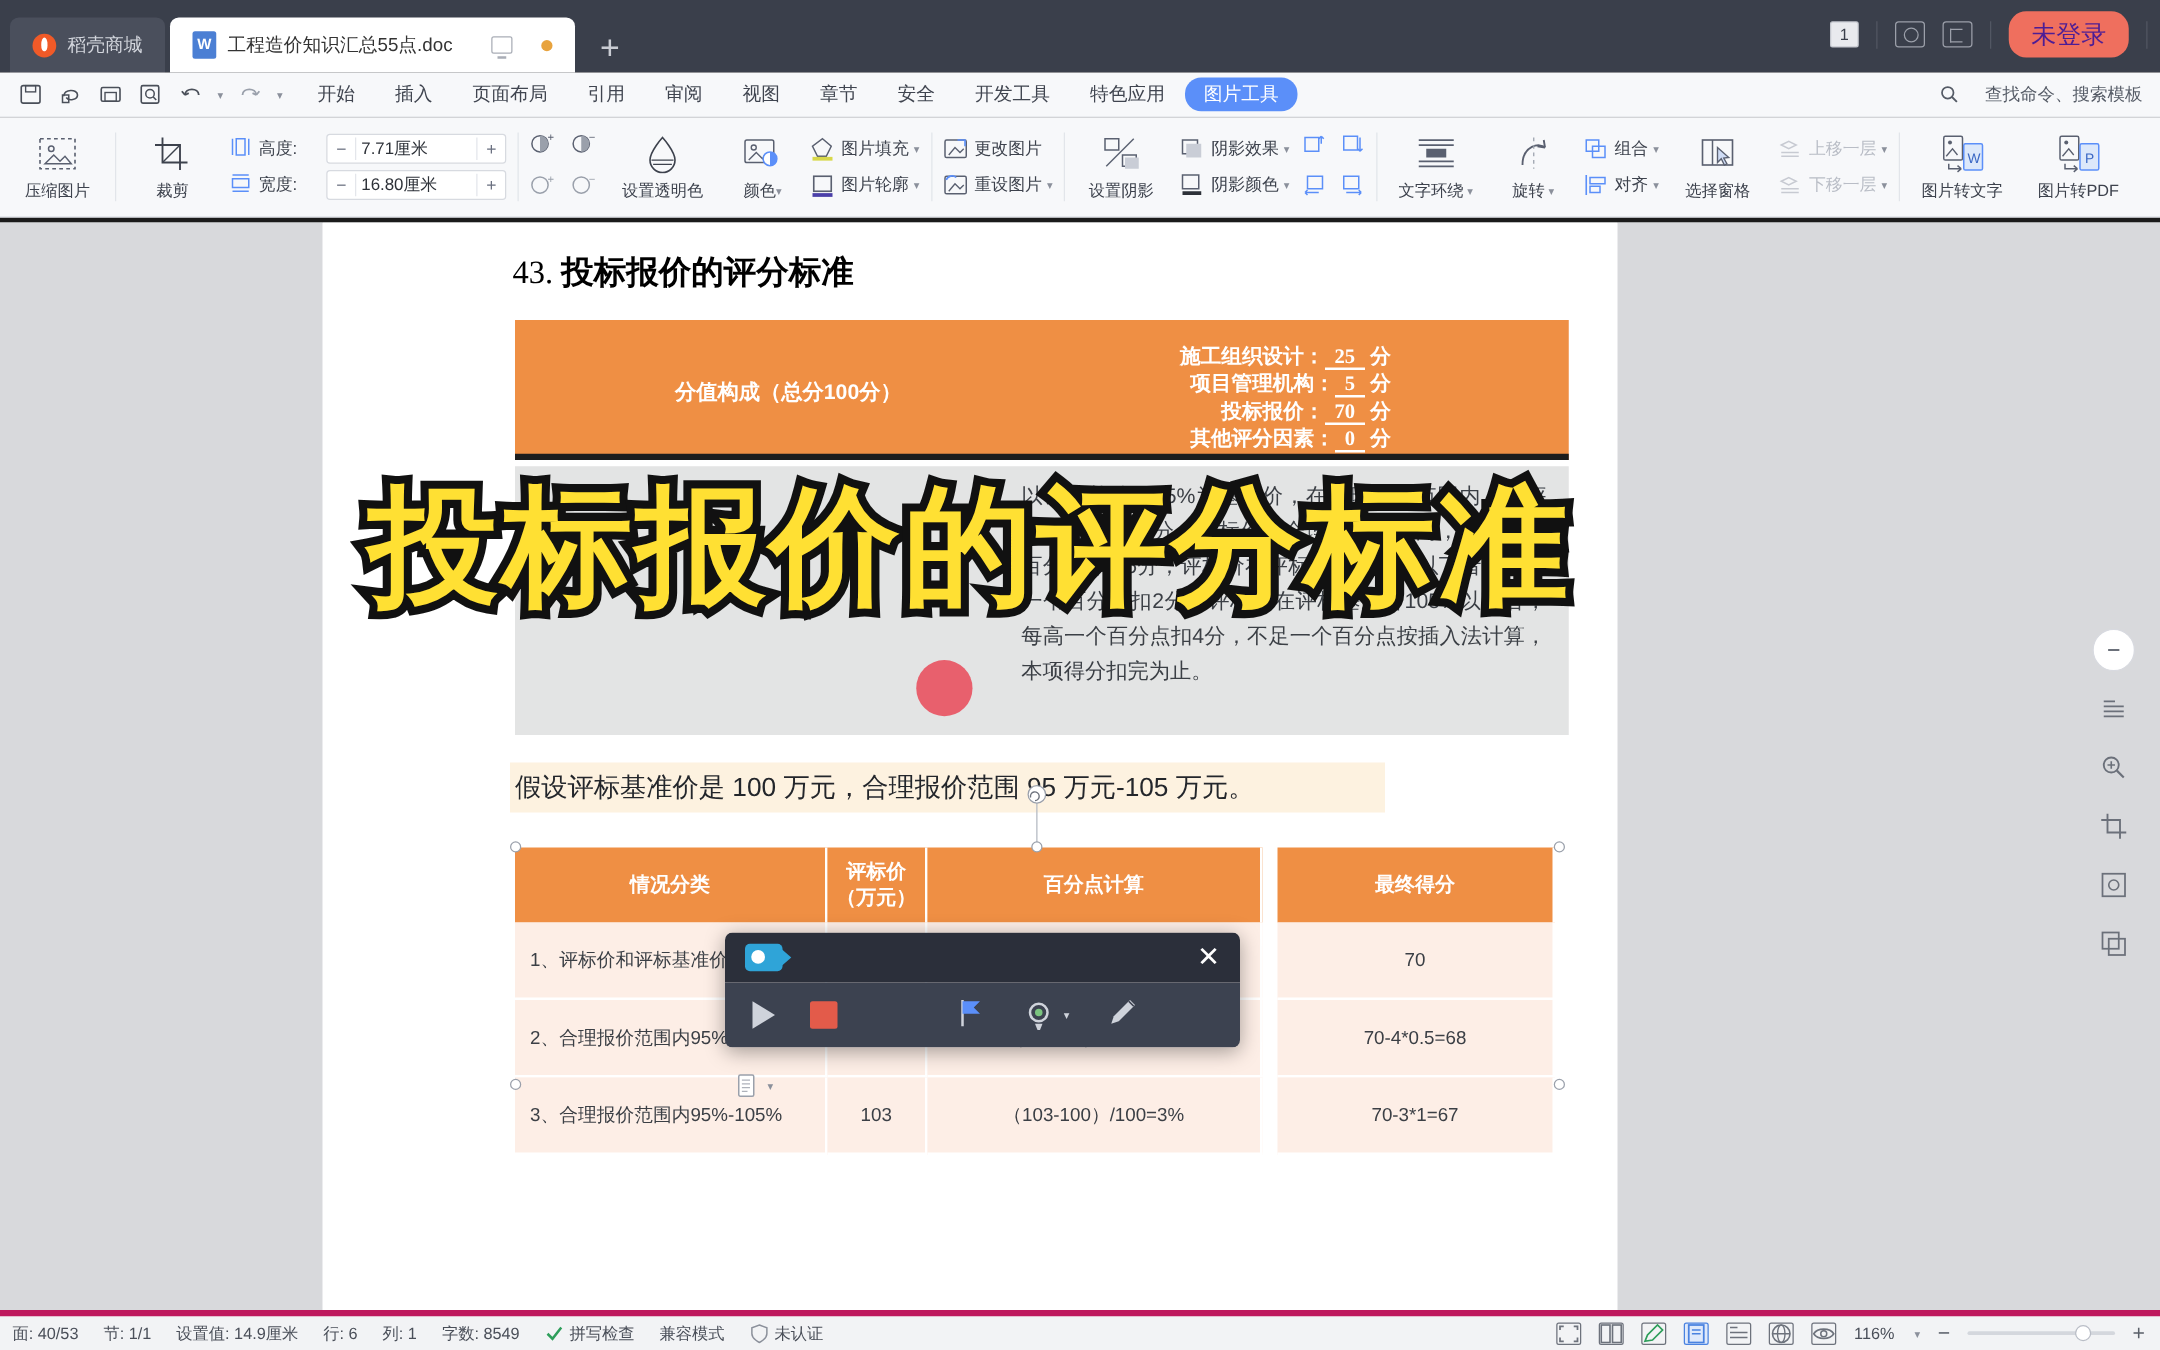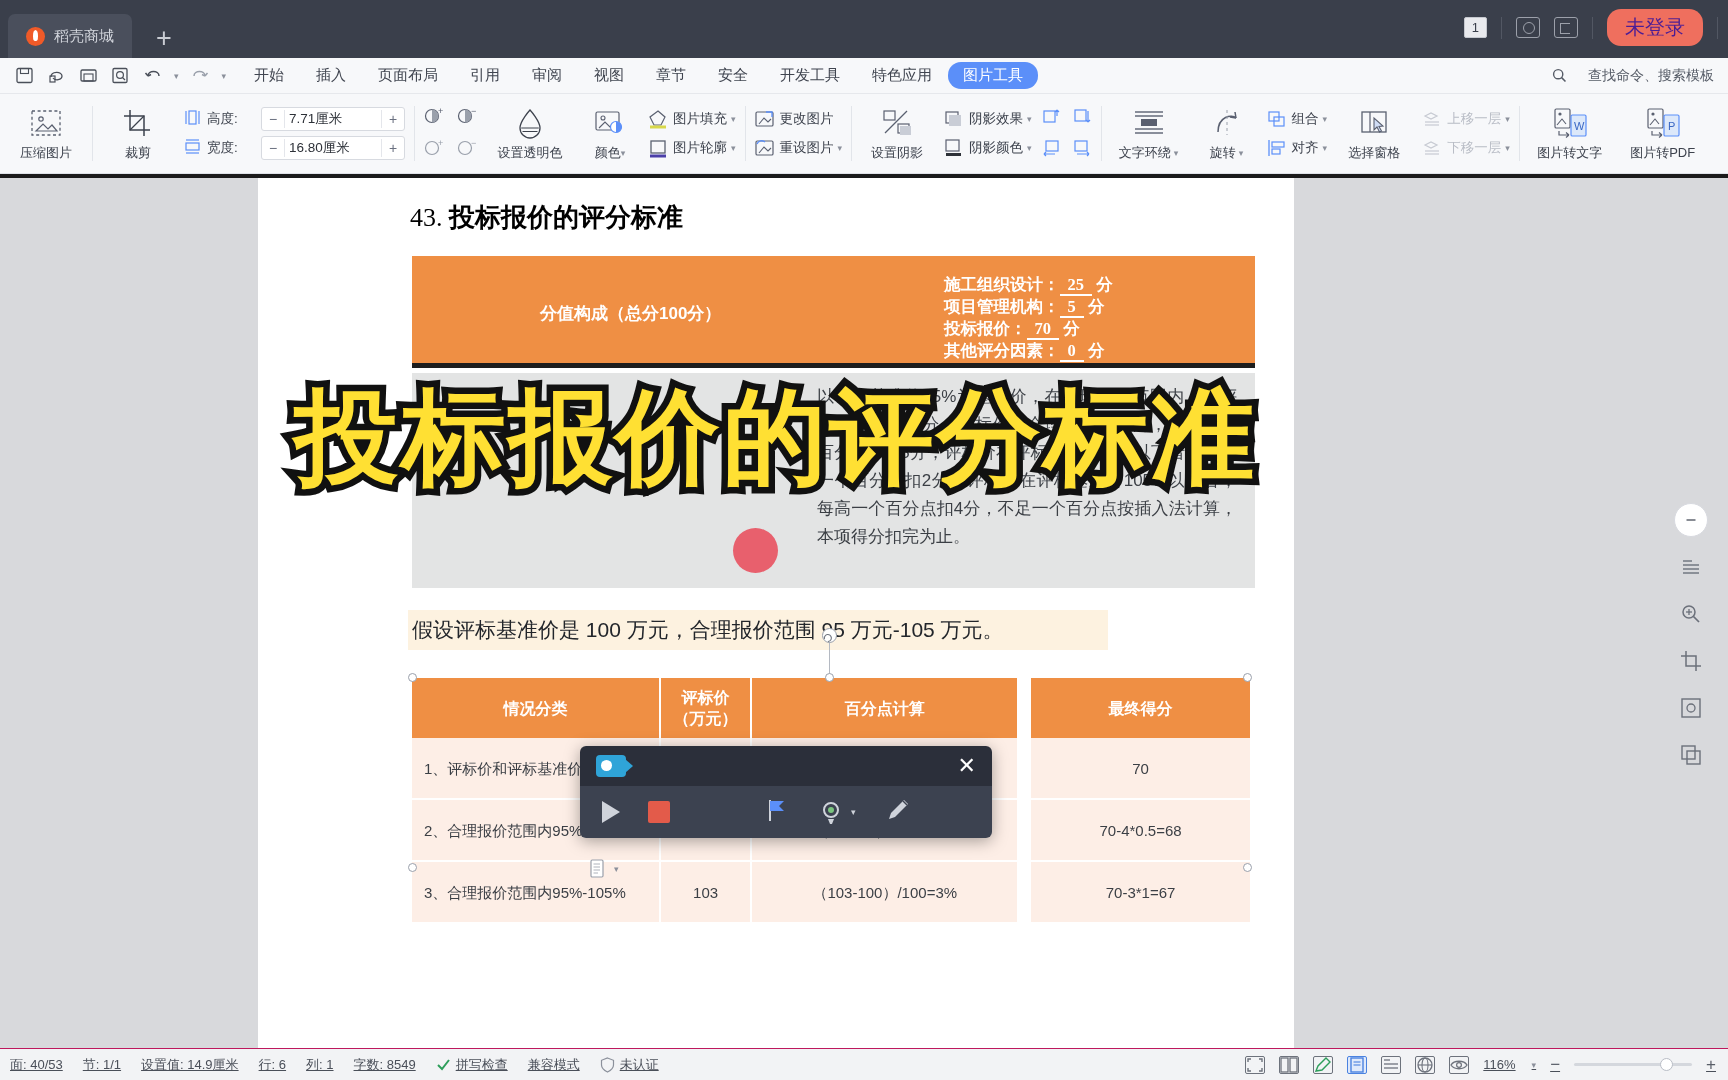--- a/index.html
+++ b/index.html
@@ -79,21 +79,21 @@
   .rrail{ position:absolute; left:1294px; right:0; top:0; bottom:0; background:#d8d9dc; }
 
   .doc-h{ position:absolute; left:152px; top:22px; font-size:26px; color:#000000;
           font-family:"Liberation Serif", serif; font-weight:bold; }
   .doc-h .num{ font-family:"Liberation Serif", serif; font-weight:normal; }
 
   .orange{ position:absolute; left:154px; top:78px; width:843px; height:112px;
            background:#ef8f44; border-bottom:5px solid #1d1d1d; }
   .orange .left{ position:absolute; left:128px; top:46px; color:#fff; font-size:17px; font-weight:bold;}
   .orange .right{ position:absolute; left:532px; top:18px; color:#fff; font-size:16.5px;
-           font-weight:bold; line-height:22px; font-family:"Liberation Serif", serif;}
+           font-weight:bold; line-height:22px; font-family:"Liberation Serif", serif;text-align:right;}
   .orange .right .u{ border-bottom:2px solid #fff; padding:0 8px; }
 
   .grey{ position:absolute; left:154px; top:195px; width:843px; height:215px; background:#e3e4e4; }
   .grey .txt{ position:absolute; right:18px; top:10px; width:420px; font-size:17px;
               color:#3b3f45; line-height:28px; text-align:justify; }
   .redcircle{ position:absolute; left:475px; top:350px; width:45px; height:45px;
               border-radius:50%; background:#e8606d; }
 
   .highlight{ position:absolute; left:150px; top:432px; width:700px; background:#fdf2e0;
               font-size:21px; color:#23262b; padding:6px 4px; }
@@ -101,21 +101,21 @@
   
   .tbl{ position:absolute; left:154px; top:500px; width:840px; }
   .tr{ display:flex; }
   .th{ background:#ef8f44; color:#fff; font-size:16px; font-weight:bold;
        display:flex; align-items:center; justify-content:center; text-align:center;
        height:60px; border-right:2px solid #fff; line-height:21px; }
   .td{ background:#fdeee6; color:#3b3f45; font-size:15px; height:62px;
        display:flex; align-items:center; border-right:2px solid #fff; border-bottom:2px solid #fff;
        padding:0 12px; line-height:21px; }
   .td.c{ justify-content:center; text-align:center; }
-  .c1{ width:250px;} .c2{ width:92px;} .c3{ width:268px;} .c4{ width:222px;margin-left:12px;}
+  .c1{ width:250px;} .c2{ width:80px;} .c3{ width:268px;} .c4{ width:222px;margin-left:12px;}
 
   
   .handle{ position:absolute; width:9px; height:9px; border:1.5px solid #9aa0ab;
            border-radius:50%; background:#fff; }
   .rotate{ position:absolute; width:15px; height:15px; border:1.5px solid #9aa0ab;
            border-radius:50%; background:#fff; }
   .rotline{ position:absolute; width:1px; background:#b4b9c2; }
 
   .pagemark{ position:absolute; left:330px; top:680px; display:flex; align-items:center; gap:6px; }
 
@@ -137,38 +137,44 @@
         border-radius:50%;background:#fff;}
   .rec .x{ color:#fff; font-size:22px; line-height:1; }
   .rec .tools{ height:52px; background:#3c4250; display:flex; align-items:center; gap:28px;
         padding:0 22px; }
   .tri{ width:0;height:0;border-left:18px solid #cfd3db; border-top:11px solid transparent;
         border-bottom:11px solid transparent; }
   .sq{ width:22px;height:22px; background:#e35b4a; border-radius:2px; }
 
   
   .status{ position:absolute; left:0; right:0; bottom:0; height:32px; background:#f2f3f5;
-           border-top:1px solid #be185d; display:flex; align-items:center;
-           font-size:13px; color:#4a4f59;text-decoration:underline; }
+           border-top:5px solid #be185d; display:flex; align-items:center;
+           font-size:13px; color:#4a4f59; }
   .status .s{ padding:0 10px; white-space:nowrap; }
   .status .right{ margin-left:auto; display:flex; align-items:center; gap:14px; padding-right:12px;}
   .zbar{ width:118px; height:3px; background:#d4d7dd; border-radius:2px; position:relative; }
   .zknob{ position:absolute; left:86px; top:-5px; width:13px;height:13px; border-radius:50%;
           background:#fff; border:1px solid #b9bdc6; }
   .vicon{ width:20px;height:18px; border:1.6px solid #6d727c; border-radius:2px; }
   .vicon.act{ border-color:#4a82e0; background:#dfe9fb; }
 </style>
 </head>
 <body>
 
 <div class="titlebar">
   <div class="tb-left">
     <div class="tab shop">
       <span class="flame"></span>
       <span>稻壳商城</span>
+    </div>
+    <div class="tab active">
+      <span class="wicon"></span>
+      <span>工程造价知识汇总55点.doc</span>
+      <span class="tab-mon"></span>
+      <span class="dot-mod"></span>
     </div>
     <div class="plus-tab">+</div>
   </div>
   <div class="tb-right">
     <span class="pagebadge">1</span>
     <span class="sep-v"></span>
     <span class="tb-ic clock"></span>
     <span class="tb-ic share"></span>
     <span class="sep-v"></span>
     <span class="loginbtn">未登录</span>

